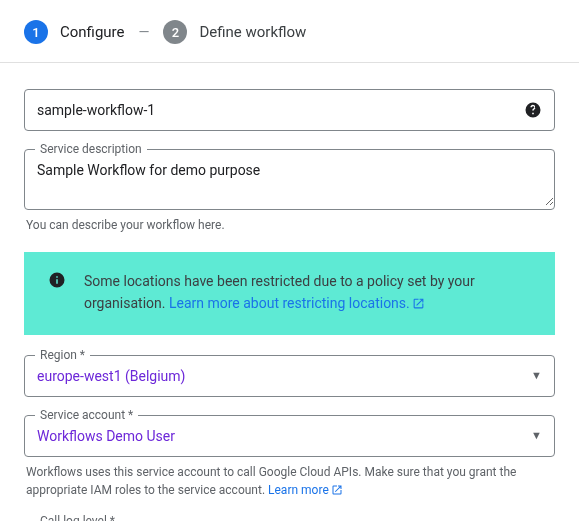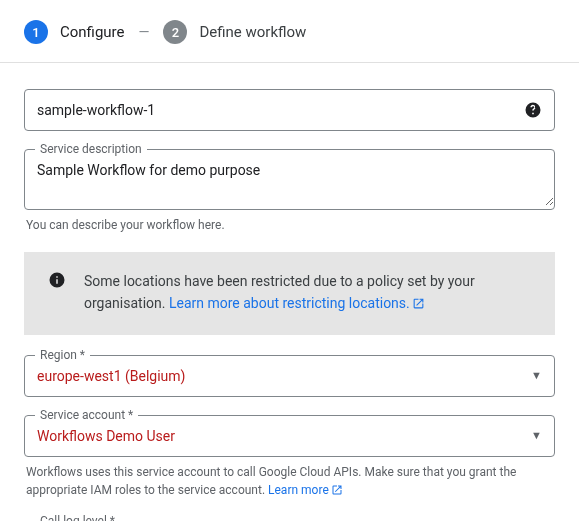--- a/index.html
+++ b/index.html
@@ -73,37 +73,37 @@
       resize: vertical;
       min-height: 52px;
     }
     .field-select {
       display: flex;
       align-items: center;
       justify-content: space-between;
       padding: 12px 12px;
       cursor: pointer;
     }
-    .field-select-value { font-size: 14px; color: #b91c1c; }
+    .field-select-value { font-size: 14px; color: #6d28d9; }
     .help-icon {
       position: absolute;
       right: 12px;
       top: 50%;
       transform: translateY(-50%);
       cursor: pointer;
     }
     .help-icon svg { display: block; }
     .helper-text {
       font-size: 12px;
       color: #5f6368;
       margin: -12px 0 18px 2px;
       line-height: 1.5;
     }
     .info-box {
-      background: #e5e5e5;
+      background: #5eead4;
       display: flex;
       gap: 18px;
       padding: 18px 18px;
       margin-bottom: 20px;
       align-items: flex-start;
     }
     .info-icon { flex-shrink: 0; margin-top: 1px; margin-left: 6px; }
     .info-text { font-size: 14px; color: #3c4043; line-height: 1.6; }
     .link {
       color: #1a73e8;

